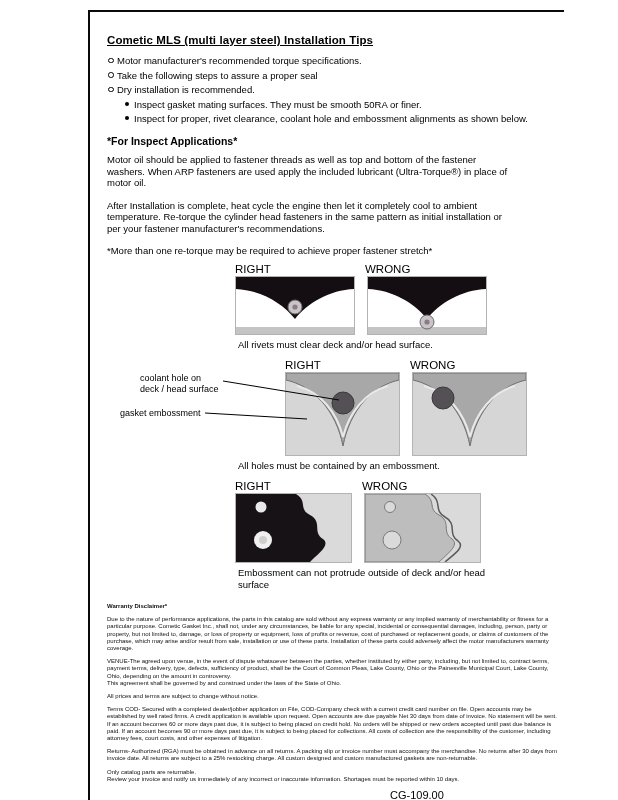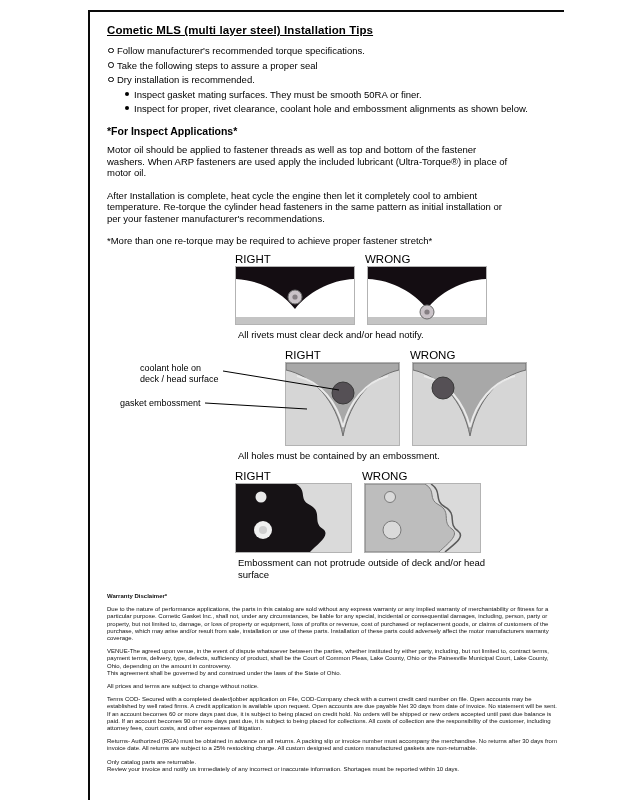--- a/index.html
+++ b/index.html
@@ -5,21 +5,21 @@
   html,body { margin:0; padding:0; }
   body {
     width:618px; height:800px; background:#ffffff; overflow:hidden;
     font-family:"Liberation Sans","DejaVu Sans",sans-serif; color:#000;
     -webkit-font-smoothing:antialiased;
   }
   .page { position:relative; width:618px; height:800px; background:#fff; }
   .frame {
     position:absolute; left:88px; top:10px; width:476px; height:790px;
     border-left:2px solid #0a0a0a; border-top:2px solid #0a0a0a;
-    box-sizing:border-box; padding:10px 6px 0 17px;
+    box-sizing:border-box; padding:20px 6px 0 17px;
   }
   .title {
     font-size:11.5px; font-weight:bold; text-decoration:underline;
     margin:2px 0 9px 0; letter-spacing:0.1px;
   }
   .bullets { list-style:none; margin:0 0 4px 0; padding:0; font-size:9.5px; }
   .bullets li { position:relative; padding-left:10px; margin-bottom:3.5px; }
   .b-h::before {
     content:""; position:absolute; left:1px; top:2.5px; width:3.5px; height:3.5px;
     border:1px solid #000; border-radius:50%;
@@ -58,21 +58,21 @@
 </style>
 </head>
 <body>
 
 <div class="page">
   <div class="frame">
 
     <h1 class="title">Cometic MLS (multi layer steel) Installation Tips</h1>
 
     <ul class="bullets">
-      <li class="b-h">Follow manufacturer's recommended torque specifications.</li>
+      <li class="b-h">Motor manufacturer's recommended torque specifications.</li>
       <li class="b-h">Take the following steps to assure a proper seal</li>
       <li class="b-h">Dry installation is recommended.</li>
       <li class="b-f">Inspect gasket mating surfaces.  They must be smooth 50RA or finer.</li>
       <li class="b-f">Inspect for proper, rivet clearance, coolant hole and embossment alignments as shown below.</li>
     </ul>
 
     <h2 class="diesel-h">*For Inspect Applications*</h2>
     <p class="para">Motor oil should be applied to fastener threads as well as top and bottom of the fastener washers. When ARP fasteners are used apply the included lubricant (Ultra-Torque®) in place of motor oil.</p>
     <p class="para">After Installation is complete, heat cycle the engine then let it completely cool to ambient temperature. Re-torque the cylinder head fasteners in the same pattern as initial installation or per your fastener manufacturer's recommendations.</p>
     <p class="note">*More than one re-torque may be required to achieve proper fastener stretch*</p>
@@ -90,21 +90,21 @@
         <circle cx="59" cy="30" r="2.6" fill="#857f83"></circle>
       </svg>
       <svg class="dg" width="118" height="57" viewBox="0 0 118 57">
         <rect width="118" height="57" fill="#ffffff"></rect>
         <rect y="50" width="118" height="7" fill="#c4c4c4"></rect>
         <path d="M0,0 H118 V12 C94,13 71,26 59,42 C47,26 24,13 0,12 Z" fill="#140d12"></path>
         <circle cx="59" cy="45" r="7" fill="#cac3c8" stroke="#6a6a6a"></circle>
         <circle cx="59" cy="45" r="2.6" fill="#857f83"></circle>
       </svg>
     </div>
-    <p class="cap">All rivets must clear deck and/or head notify.</p>
+    <p class="cap">All rivets must clear deck and/or head surface.</p>
 
     <div class="label-row off2 w113">
       <span>RIGHT</span>
       <span>WRONG</span>
     </div>
     <div class="r2">
       <div class="dg-row off2">
         <svg class="dg" width="113" height="82" viewBox="0 0 113 82">
           <rect width="113" height="82" fill="#d6d6d6"></rect>
           <path d="M0,0 H113 V7 C86,13 64,37 57,73 C50,37 27,13 0,7 Z" fill="#a8a8a8" stroke="#6e6e6e"></path>
@@ -154,14 +154,15 @@
       <p>Due to the nature of performance applications, the parts in this catalog are sold without any express warranty or any implied warranty of merchantability or fitness for a particular purpose.  Cometic Gasket Inc., shall not, under any circumstances, be liable for any special, incidental or consequential damages, including, person, party or property, but not limited to, damage, or loss of property or equipment, loss of profits or revenue, cost of purchased or replacement goods, or claims of customers of the purchase, which may arise and/or result from sale, installation or use of these parts.  Installation of these parts could adversely affect the motor manufacturers warranty coverage.</p>
       <p>VENUE-The agreed upon venue, in the event of dispute whatsoever between the parties, whether instituted by either party, including, but not limited to, contract terms, payment terms, delivery, type, defects, sufficiency of product, shall be the Court of Common Pleas, Lake County, Ohio or the Painesville Municipal Court, Lake County, Ohio, depending on the amount in controversy.
 This agreement shall be governed by and construed under the laws of the State of Ohio.</p>
       <p>All prices and terms are subject to change without notice.</p>
       <p>Terms COD- Secured with a completed dealer/jobber application on File, COD-Company check with a current credit card number on file.  Open accounts may be established by well rated firms.  A credit application is available upon request.  Open accounts are due payable Net 30 days from date of invoice.  No statement will be sent.  If an account becomes 60 or more days past due, it is subject to being placed on credit hold.  No orders will be shipped or new orders accepted until past due balance is paid.  If an account becomes 90 or more days past due, it is subject to being placed for collections.  All costs of collection are the responsibility of the customer, including attorney fees, court costs, and other expenses of litigation.</p>
       <p>Returns- Authorized (RGA) must be obtained in advance on all returns.  A packing slip or invoice number must accompany the merchandise.  No returns after 30 days from invoice date.  All returns are subject to a 25% restocking charge.  All custom designed and custom manufactured gaskets are non-returnable.</p>
       <p>Only catalog parts are returnable.
 Review your invoice and notify us immediately of any incorrect or inaccurate information. Shortages must be reported within 10 days.</p>
     </div>
 
+    <div class="code">CG-109.00</div>
   </div>
 </div>
 
 </body></html>

